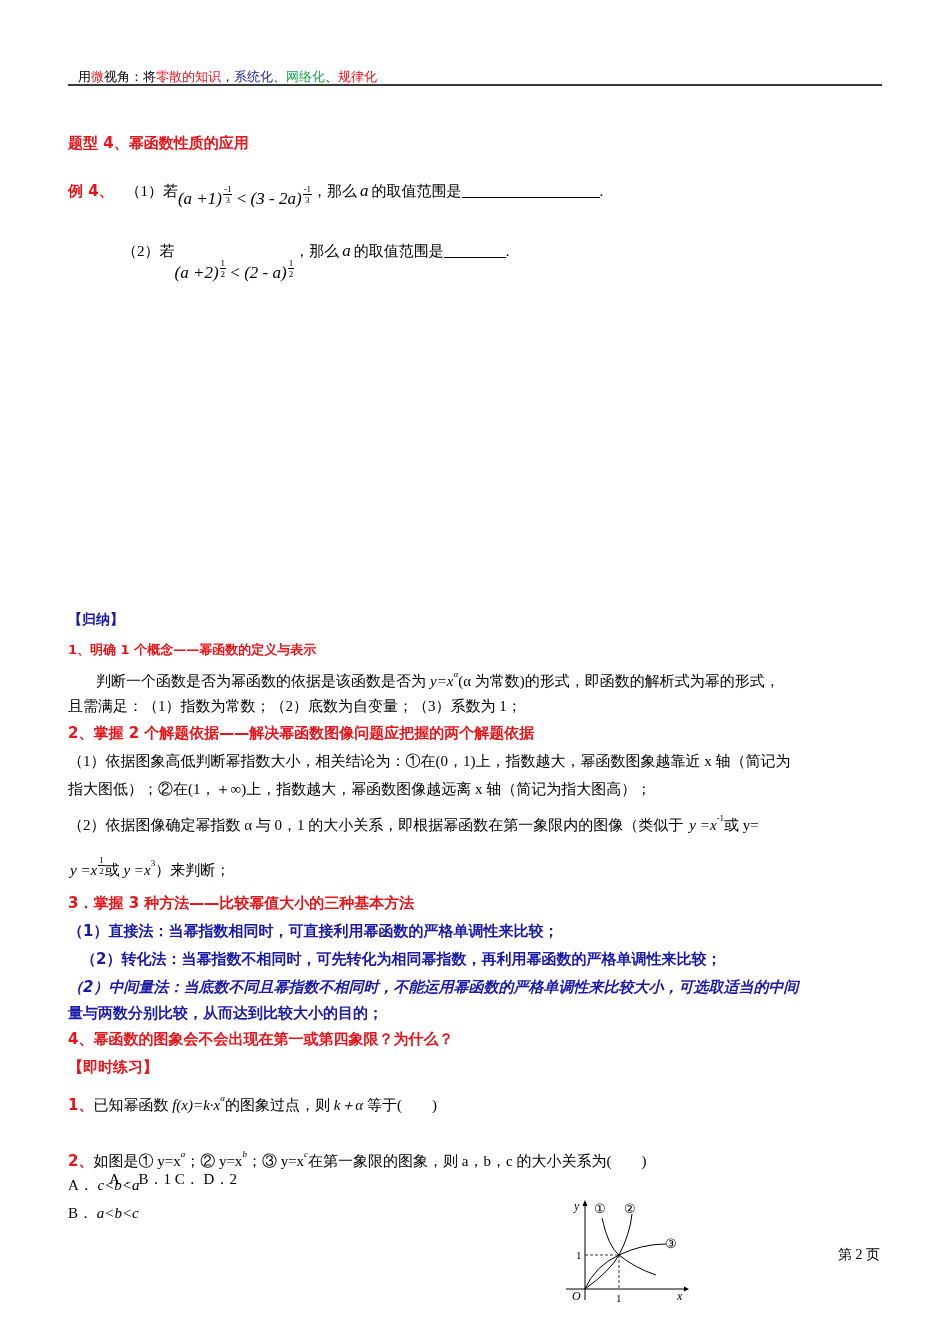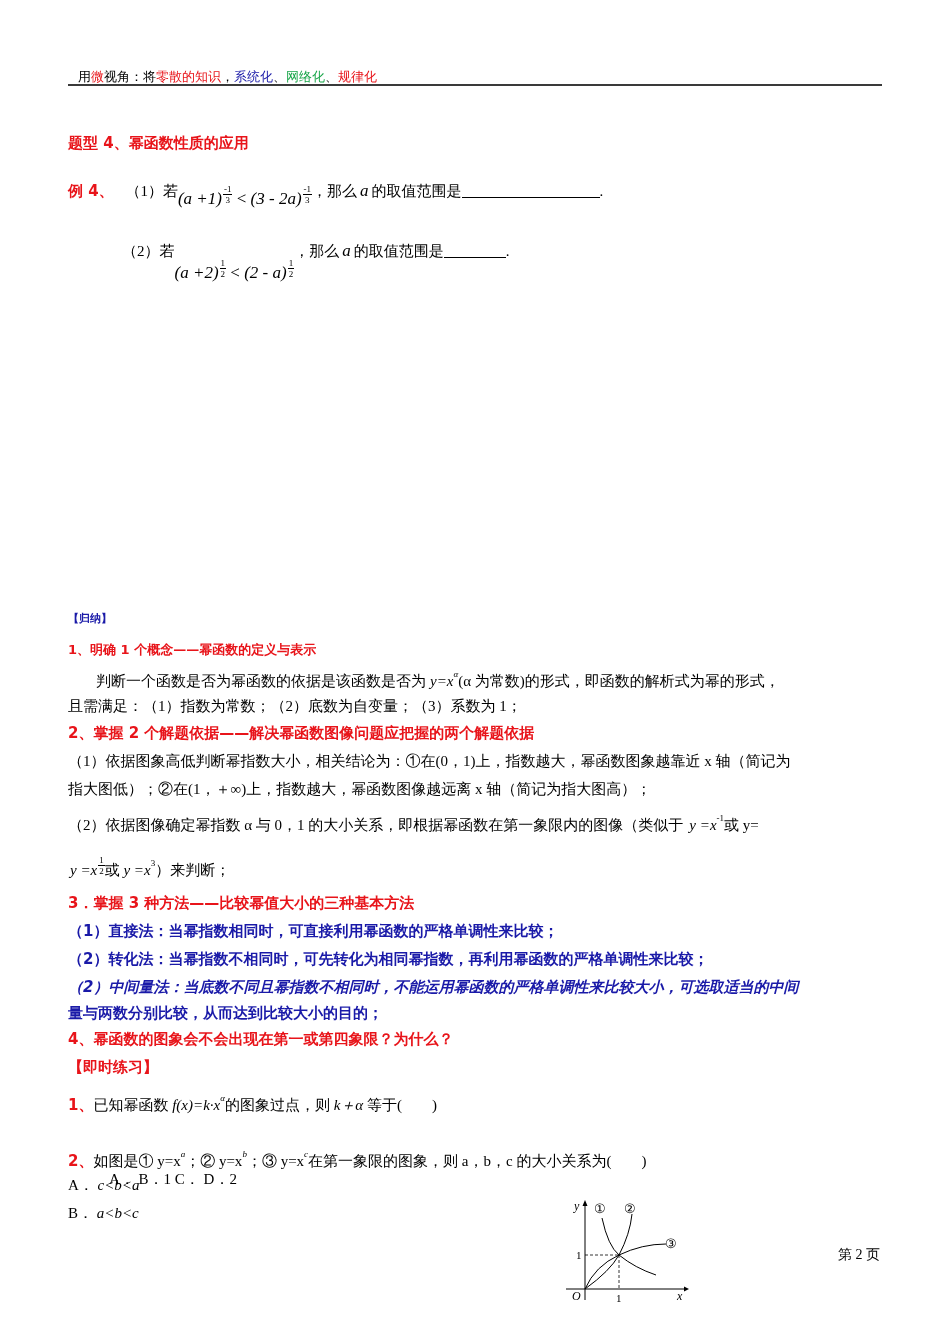--- a/index.html
+++ b/index.html
@@ -52,38 +52,38 @@
 <div class="abs serif" style="left:122px; top:236px; font-size:15px;">
   <span>（2）若</span><span class="math" style="position:relative; top:22px;"><span class="it">(a +2)</span><span class="frac">
         <span class="num">1</span>
         <span>2</span>
       </span> <span>&lt;</span> <span class="it">(2 - a)</span><span class="frac">
         <span class="num">1</span>
         <span>2</span>
       </span></span><span>，那么</span><span class="math it" style="margin:0 3px;">a</span><span>的取值范围是</span><span class="blank" style="width:62px;"></span><span>.</span>
 </div>
 
-<div class="abs sans-b blue" style="left:68px; top:611px; font-size:11px;">【归纳】</div>
+<div class="abs sans-b blue" style="left:68px; top:611px; font-size:14px;">【归纳】</div>
 
 <div class="abs sans-b red" style="left:68px; top:641px; font-size:13px;">1、明确 1 个概念——幂函数的定义与表示</div>
 <div class="abs serif f15" style="left:96px; top:669px;"><span>判断一个函数是否为幂函数的依据是该函数是否为</span><span class="it" style="margin-left:4px;">y=x</span><span class="sup it">α</span><span>(α 为常数)的形式，即函数的解析式为幂的形式，</span></div>
 <div class="abs serif f15" style="left:68px; top:697px;">且需满足：（1）指数为常数；（2）底数为自变量；（3）系数为 1；</div>
 
 <div class="abs sans-b red" style="left:68px; top:724px; font-size:15px;">2、掌握 2 个解题依据——解决幂函数图像问题应把握的两个解题依据</div>
 <div class="abs serif f15" style="left:68px; top:752px;">（1）依据图象高低判断幂指数大小，相关结论为：①在(0，1)上，指数越大，幂函数图象越靠近 x 轴（简记为</div>
 <div class="abs serif f15" style="left:68px; top:780px;">指大图低）；②在(1，＋∞)上，指数越大，幂函数图像越远离 x 轴（简记为指大图高）；</div>
 <div class="abs serif f15" style="left:68px; top:813px;"><span>（2）依据图像确定幂指数 α 与 0，1 的大小关系，即根据幂函数在第一象限内的图像（类似于</span><span class="it" style="margin-left:6px;">y =x</span><span class="sup">-1</span><span>或 y=</span></div>
 <div class="abs serif f15" style="left:70px; top:855px;"><span class="it">y =x</span><span class="frac">
       <span class="num">1</span>
       <span>2</span>
     </span><span>或</span> <span class="it">y =x</span><span class="sup">3</span><span>）来判断；</span></div>
 
 <div class="abs sans-b red" style="left:68px; top:894px; font-size:15px;">3．掌握 3 种方法——比较幂值大小的三种基本方法</div>
 <div class="abs sans-b blue" style="left:68px; top:922px; font-size:15px;">（1）直接法：当幂指数相同时，可直接利用幂函数的严格单调性来比较；</div>
-<div class="abs sans-b blue" style="left:68px; top:950px; font-size:15px;">（2）转化法：当幂指数不相同时，可先转化为相同幂指数，再利用幂函数的严格单调性来比较；</div>
+<div class="abs sans-b blue" style="left:81px; top:950px; font-size:15px;">（2）转化法：当幂指数不相同时，可先转化为相同幂指数，再利用幂函数的严格单调性来比较；</div>
 <div class="abs sans-b blue" style="left:68px; top:978px; font-size:15px;font-style:italic;">（2）中间量法：当底数不同且幂指数不相同时，不能运用幂函数的严格单调性来比较大小，可选取适当的中间</div>
 <div class="abs sans-b blue" style="left:68px; top:1004px; font-size:15px;">量与两数分别比较，从而达到比较大小的目的；</div>
 <div class="abs sans-b red" style="left:68px; top:1030px; font-size:15px;">4、幂函数的图象会不会出现在第一或第四象限？为什么？</div>
 
 <div class="abs sans-b red" style="left:68px; top:1058px; font-size:15px;">【即时练习】</div>
 
 <div class="abs serif f15" style="left:68px; top:1093px;"><span class="sans-b red">1、</span><span>已知幂函数</span> <span class="it">f(x)=k·x</span><span class="sup it">α</span><span>的图象过点，则</span> <span class="it">k＋α</span> <span>等于(　　)</span></div>
 <div class="abs serif f15" style="left:68px; top:1170px;margin-left:41px;">A．  B．1 C．  D．2</div>
 
 <div class="abs serif f15" style="left:68px; top:1149px;"><span class="sans-b red">2、</span><span>如图是① y=x</span><span class="sup it">a</span><span>；② y=x</span><span class="sup it">b</span><span>；③ y=x</span><span class="sup it">c</span><span>在第一象限的图象，则 a，b，c 的大小关系为(　　)</span></div>

